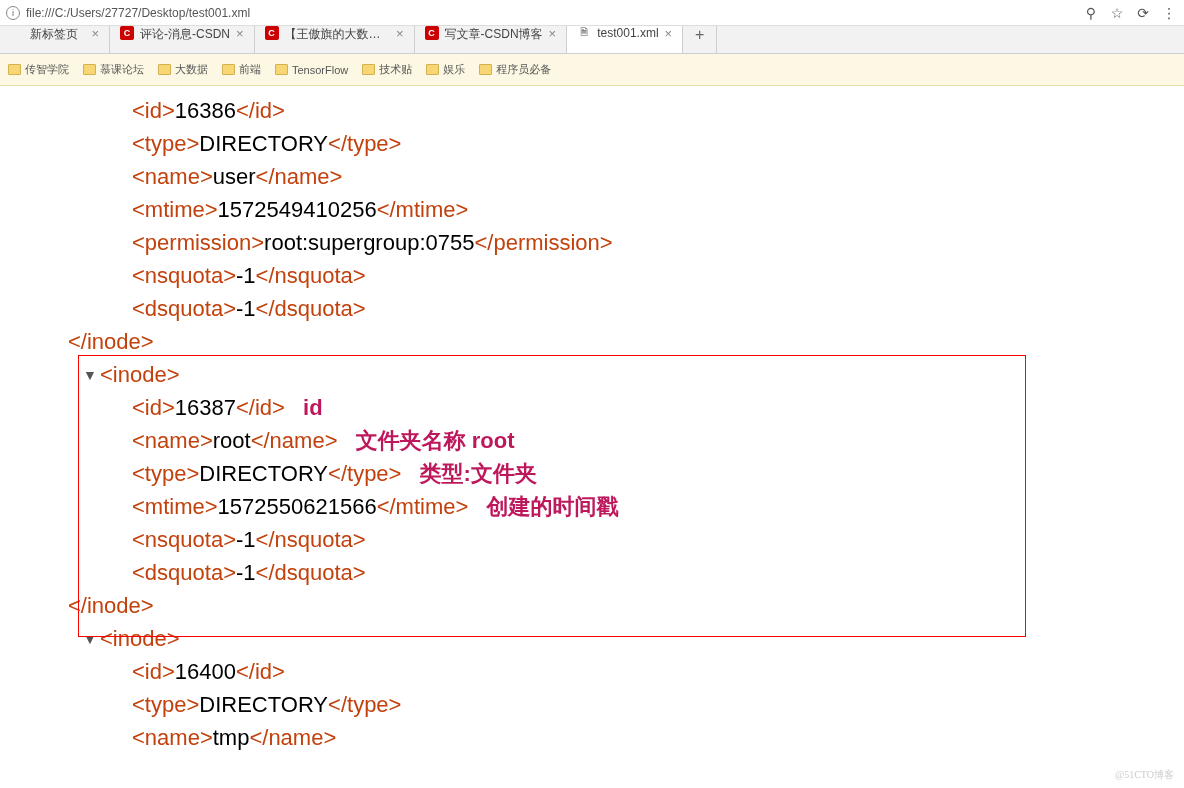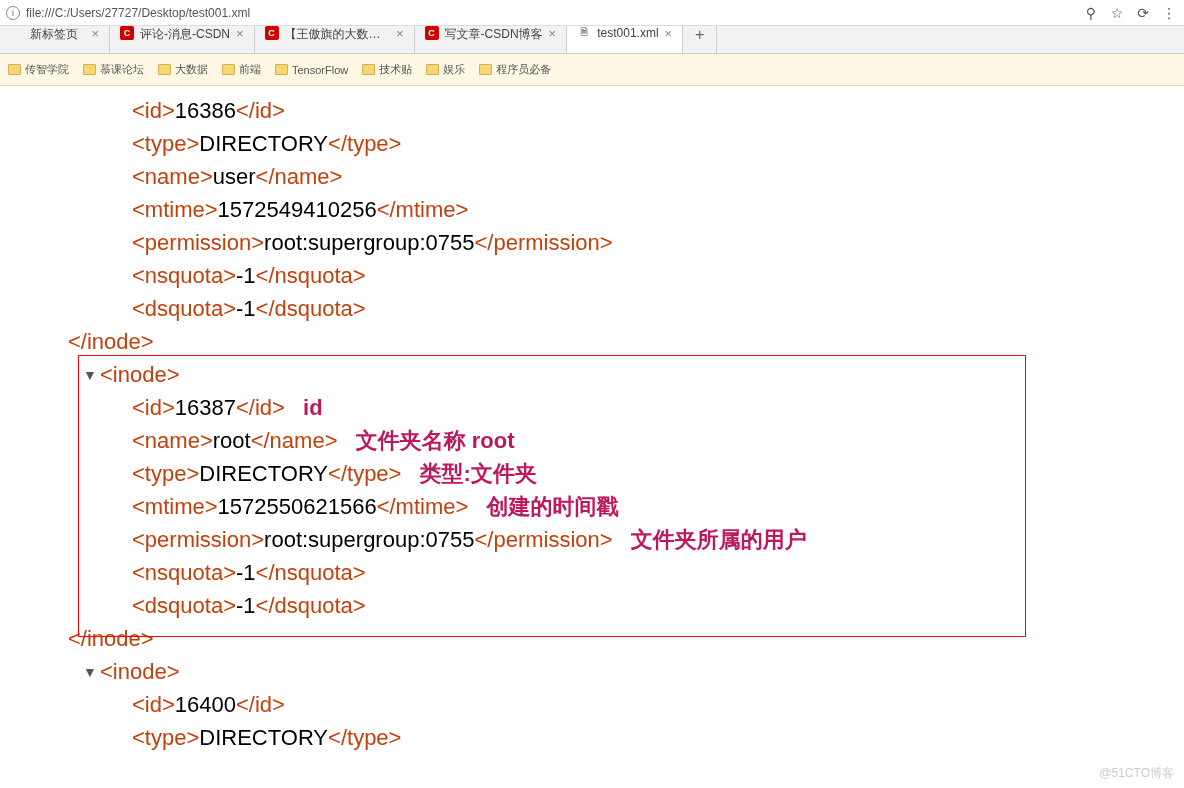--- a/index.html
+++ b/index.html
@@ -23,21 +23,21 @@
 .content{position:relative;padding:8px 0 0 0;font-family:"SimSun","NSimSun",serif;font-size:22px;line-height:1.5}
 .xml-line{white-space:pre}
 .ind1{padding-left:68px}
 .ind2{padding-left:132px}
 .tag{color:#c2410c}
 .val{color:#000}
 .tri{color:#555;font-size:14px;display:inline-block;width:20px;text-align:center;vertical-align:2px}
 .ind0{padding-left:80px}
 .annotation-box{position:absolute;border:1px solid red;pointer-events:none}
 .ann{color:#be185d;font-family:"Microsoft YaHei",sans-serif;font-weight:bold;margin-left:12px;font-size:22px}
-.watermark{position:absolute;bottom:6px;right:10px;font-size:12px;color:#ccc;font-family:Liberation Sans, sans-serif}
+.watermark{position:absolute;bottom:6px;right:10px;font-size:10px;color:#ccc;font-family:Liberation Serif, serif}
 </style>
 </head>
 <body>
 
 <div class="addr-bar">
   <span class="info">i</span>
   <span class="url">file:///C:/Users/27727/Desktop/test001.xml</span>
   <span class="icn">⚲</span>
   <span class="icn">☆</span>
   <span class="icn">⟳</span>
@@ -115,24 +115,24 @@
     <div class="xml-line ind2"><span class="tag">&lt;mtime&gt;</span><span class="val">1572549410256</span><span class="tag">&lt;/mtime&gt;</span></div>
     <div class="xml-line ind2"><span class="tag">&lt;permission&gt;</span><span class="val">root:supergroup:0755</span><span class="tag">&lt;/permission&gt;</span></div>
     <div class="xml-line ind2"><span class="tag">&lt;nsquota&gt;</span><span class="val">-1</span><span class="tag">&lt;/nsquota&gt;</span></div>
     <div class="xml-line ind2"><span class="tag">&lt;dsquota&gt;</span><span class="val">-1</span><span class="tag">&lt;/dsquota&gt;</span></div>
     <div class="xml-line ind1"><span class="tag">&lt;/inode&gt;</span></div>
     <div class="xml-line ind0"><span class="tri">▼</span><span class="tag">&lt;inode&gt;</span></div>
     <div class="xml-line ind2"><span class="tag">&lt;id&gt;</span><span class="val">16387</span><span class="tag">&lt;/id&gt;</span> <span class="ann">id</span></div>
     <div class="xml-line ind2"><span class="tag">&lt;name&gt;</span><span class="val">root</span><span class="tag">&lt;/name&gt;</span> <span class="ann">文件夹名称 root</span></div>
     <div class="xml-line ind2"><span class="tag">&lt;type&gt;</span><span class="val">DIRECTORY</span><span class="tag">&lt;/type&gt;</span> <span class="ann">类型:文件夹</span></div>
     <div class="xml-line ind2"><span class="tag">&lt;mtime&gt;</span><span class="val">1572550621566</span><span class="tag">&lt;/mtime&gt;</span> <span class="ann">创建的时间戳</span></div>
-    <div class="xml-line ind2"><span class="tag">&lt;permission&gt;</span><span class="val">root:supergroup:0755</span><span class="tag">&lt;/permission&gt;</span> <span class="ann">文件夹所属的用户</span></div>
     <div class="xml-line ind2"><span class="tag">&lt;nsquota&gt;</span><span class="val">-1</span><span class="tag">&lt;/nsquota&gt;</span></div>
     <div class="xml-line ind2"><span class="tag">&lt;dsquota&gt;</span><span class="val">-1</span><span class="tag">&lt;/dsquota&gt;</span></div>
     <div class="xml-line ind1"><span class="tag">&lt;/inode&gt;</span></div>
     <div class="xml-line ind0"><span class="tri">▼</span><span class="tag">&lt;inode&gt;</span></div>
     <div class="xml-line ind2"><span class="tag">&lt;id&gt;</span><span class="val">16400</span><span class="tag">&lt;/id&gt;</span></div>
     <div class="xml-line ind2"><span class="tag">&lt;type&gt;</span><span class="val">DIRECTORY</span><span class="tag">&lt;/type&gt;</span></div>
+    <div class="xml-line ind2"><span class="tag">&lt;name&gt;</span><span class="val">tmp</span><span class="tag">&lt;/name&gt;</span></div>
   </div>
 
 <div class="watermark">@51CTO博客</div>
 
 <div class="annotation-box" style="top: 355px; left: 78px; width: 948px; height: 282px;"></div>
 
 </body></html>

